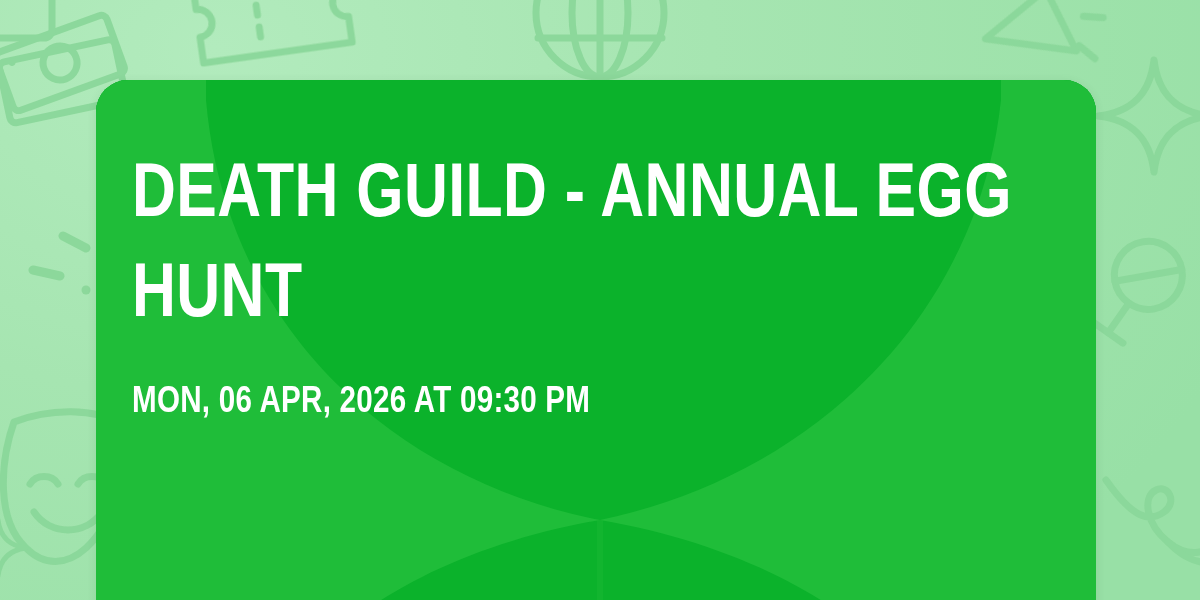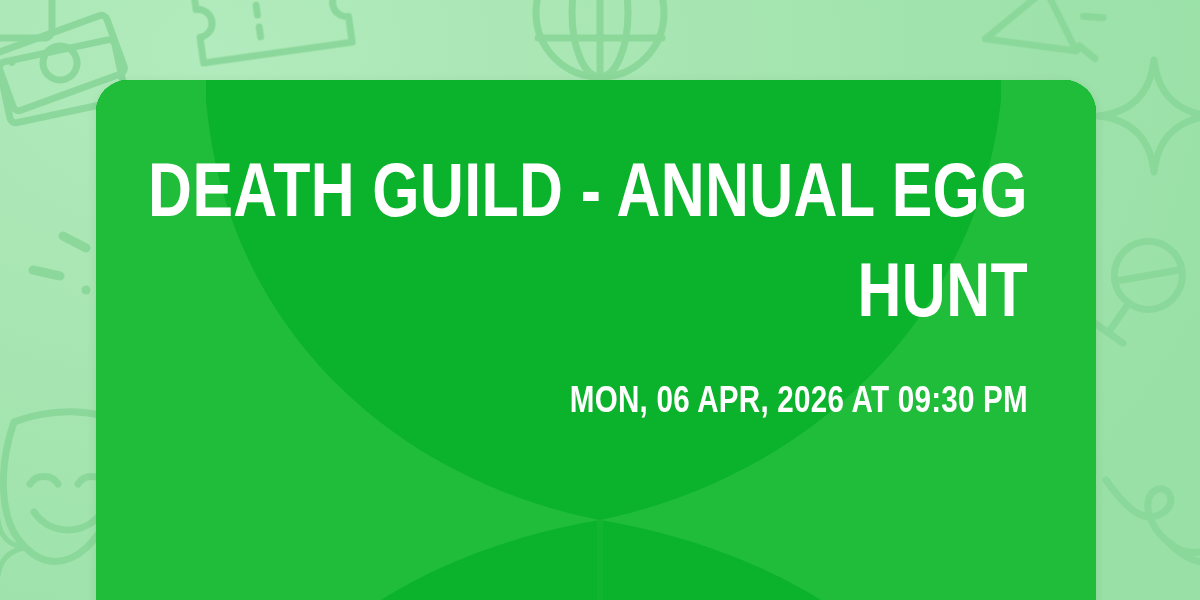--- a/index.html
+++ b/index.html
@@ -12,21 +12,20 @@
     overflow: hidden;
     font-family: "Liberation Sans", sans-serif;
   }
 
   #stage {
     position: relative;
     width: 1200px;
     height: 600px;
     overflow: hidden;
     background: #ec4899;
-    text-align: right;
   }
 
   
   .bg-gradient {
     position: absolute;
     inset: 0;
     background:
       radial-gradient(1100px 780px at 18% 8%, #b2ebbd 0%, #a6e5b1 45%, #98e0a6 100%);
   }
   .bg-pattern {

